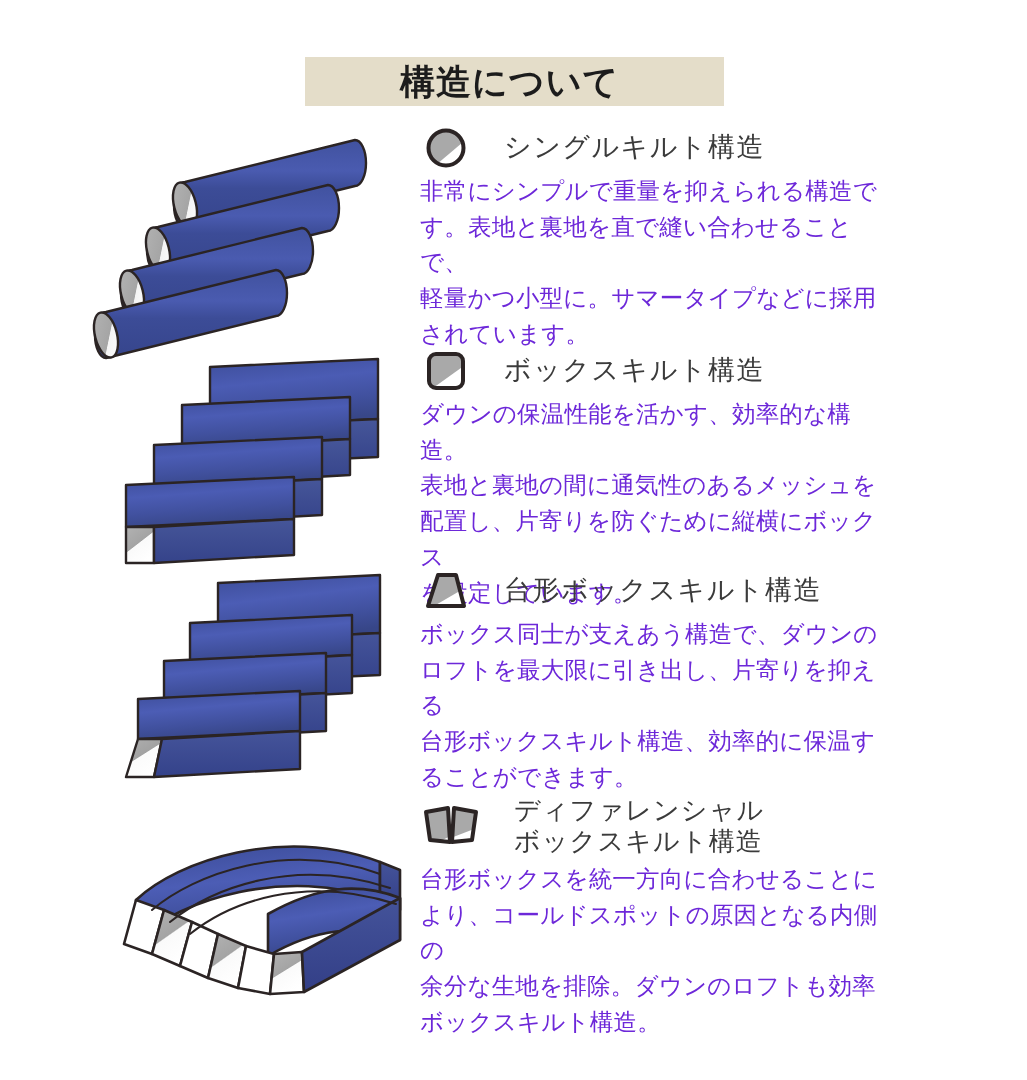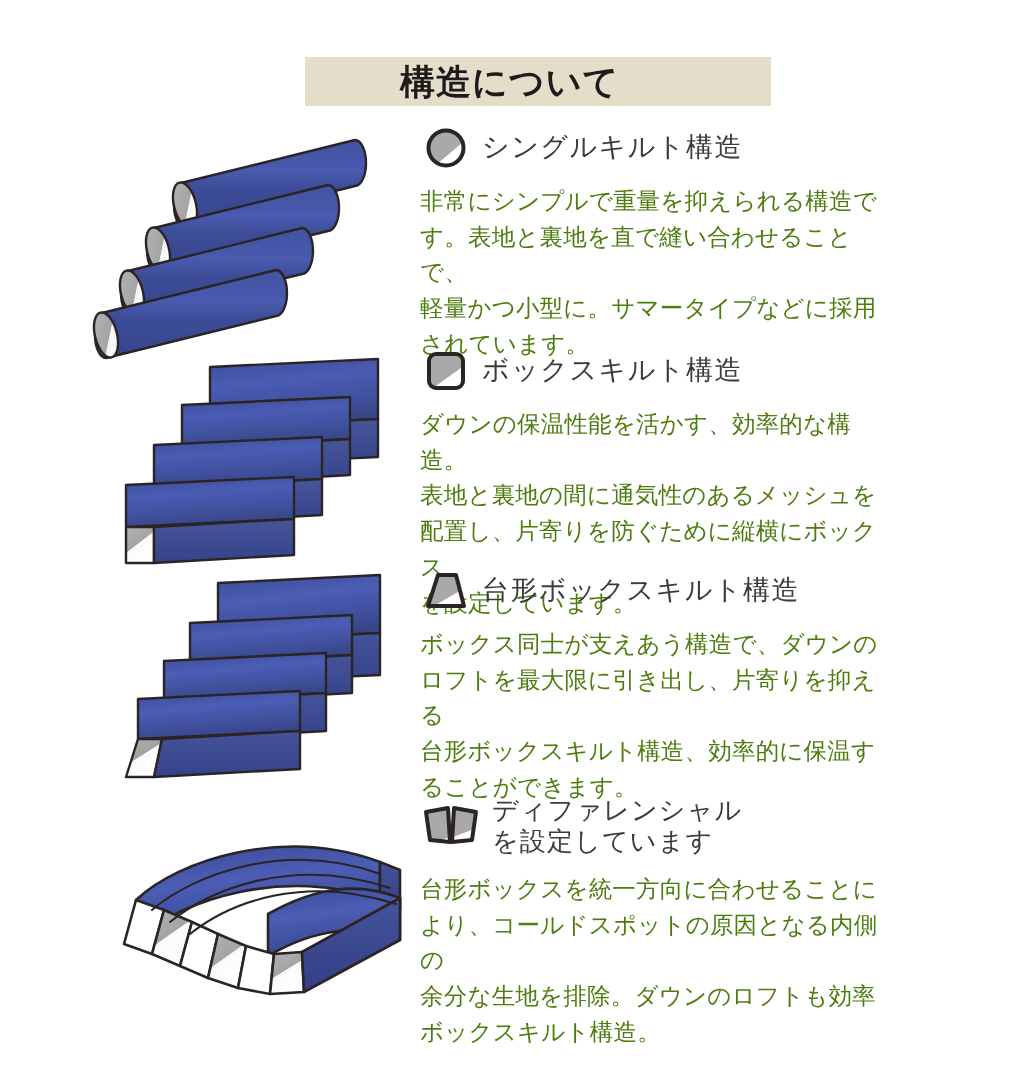--- a/index.html
+++ b/index.html
@@ -14,21 +14,21 @@
     position: relative;
     font-family: "Liberation Sans", "DejaVu Sans", sans-serif;
     overflow: hidden;
   }
 
   
   .title-banner {
     position: absolute;
     left: 305px;
     top: 57px;
-    width: 466px;
+    width: 419px;
     height: 49px;
     background: #e4ddc9;
     display: flex;
     align-items: center;
   }
   .title-text {
     font-size: 35px;
     font-weight: bold;
     color: #1c1c1c;
     letter-spacing: 1px;
@@ -57,21 +57,21 @@
   .content {
     position: absolute;
     left: 420px;
     top: 0;
     width: 470px;
   }
 
   .head-row {
     display: flex;
     align-items: center;
-    gap: 10px;
+    gap: 32px;
     height: 52px;
   }
   .sec-4 .head-row { align-items: center; height: 72px; }
 
   .head-icon {
     width: 52px;
     height: 46px;
     flex: 0 0 52px;
     display: flex;
     align-items: center;
@@ -83,23 +83,22 @@
     font-size: 27px;
     font-weight: 500;
     color: #3b3b3b;
     letter-spacing: 1.5px;
     line-height: 1.18;
     white-space: pre-line;
   }
   .sec-4 .head-title { font-size: 26px; letter-spacing: 1.2px; }
 
   .body-text {
-    margin-top: 10px;
     font-size: 23.5px;
-    color: #4d7c0f;
+    color: #6d28d9;
     line-height: 1.52;
     letter-spacing: 0.2px;
     white-space: pre-line;
   }
 
   svg { display: block; overflow: visible; }
 </style>
 </head>
 <body>
 
@@ -375,20 +374,20 @@
           </defs>
           <path d="M6,10 L28,6 L30,40 L10,38 Z" fill="#a9a9a9"></path>
           <polygon points="62,20 62,48 0,48" fill="#ffffff" clip-path="url(#clipL)"></polygon>
           <path d="M34,6 L56,10 L52,38 L32,40 Z" fill="#a9a9a9"></path>
           <polygon points="62,24 62,48 0,48" fill="#ffffff" clip-path="url(#clipR)"></polygon>
           <path d="M6,10 L28,6 L30,40 L10,38 Z" fill="none" stroke="#2b2424" stroke-width="4" stroke-linejoin="round"></path>
           <path d="M34,6 L56,10 L52,38 L32,40 Z" fill="none" stroke="#2b2424" stroke-width="4" stroke-linejoin="round"></path>
         </svg>
       </span>
       <span class="head-title">ディファレンシャル
-を設定しています</span>
+ボックスキルト構造</span>
     </div>
     <div class="body-text">台形ボックスを統一方向に合わせることに
 より、コールドスポットの原因となる内側の
 余分な生地を排除。ダウンのロフトも効率
 ボックスキルト構造。</div>
   </div>
 </div>
 
 </body></html>

